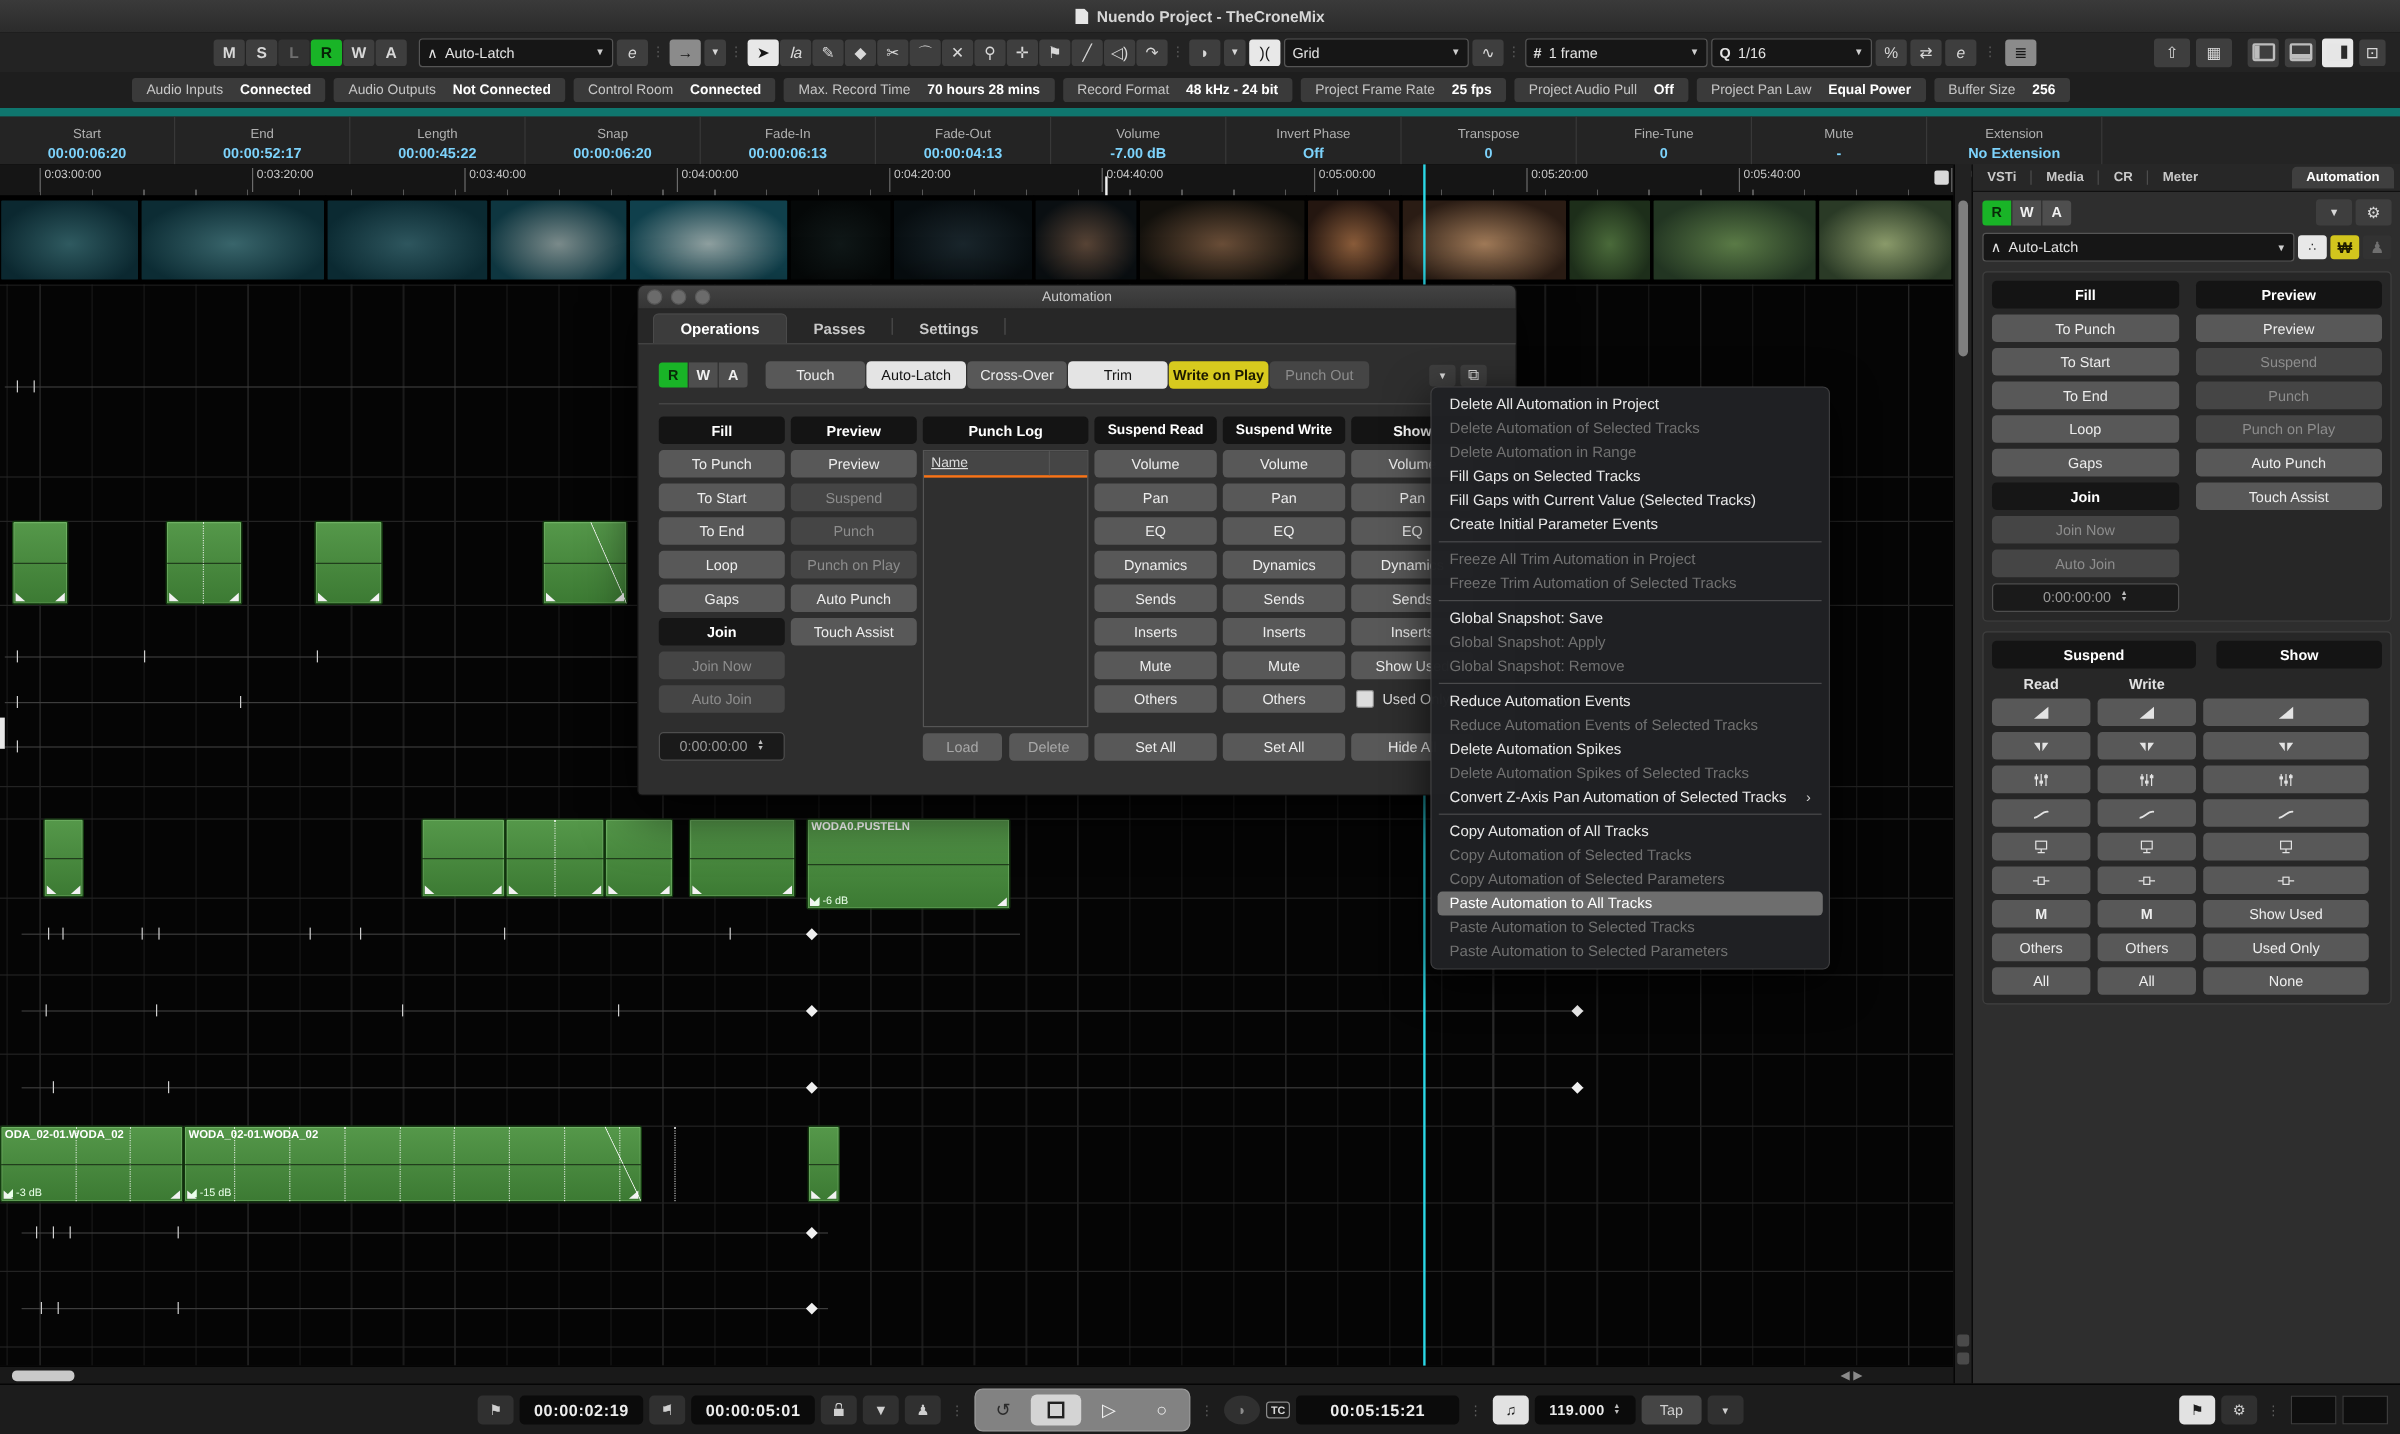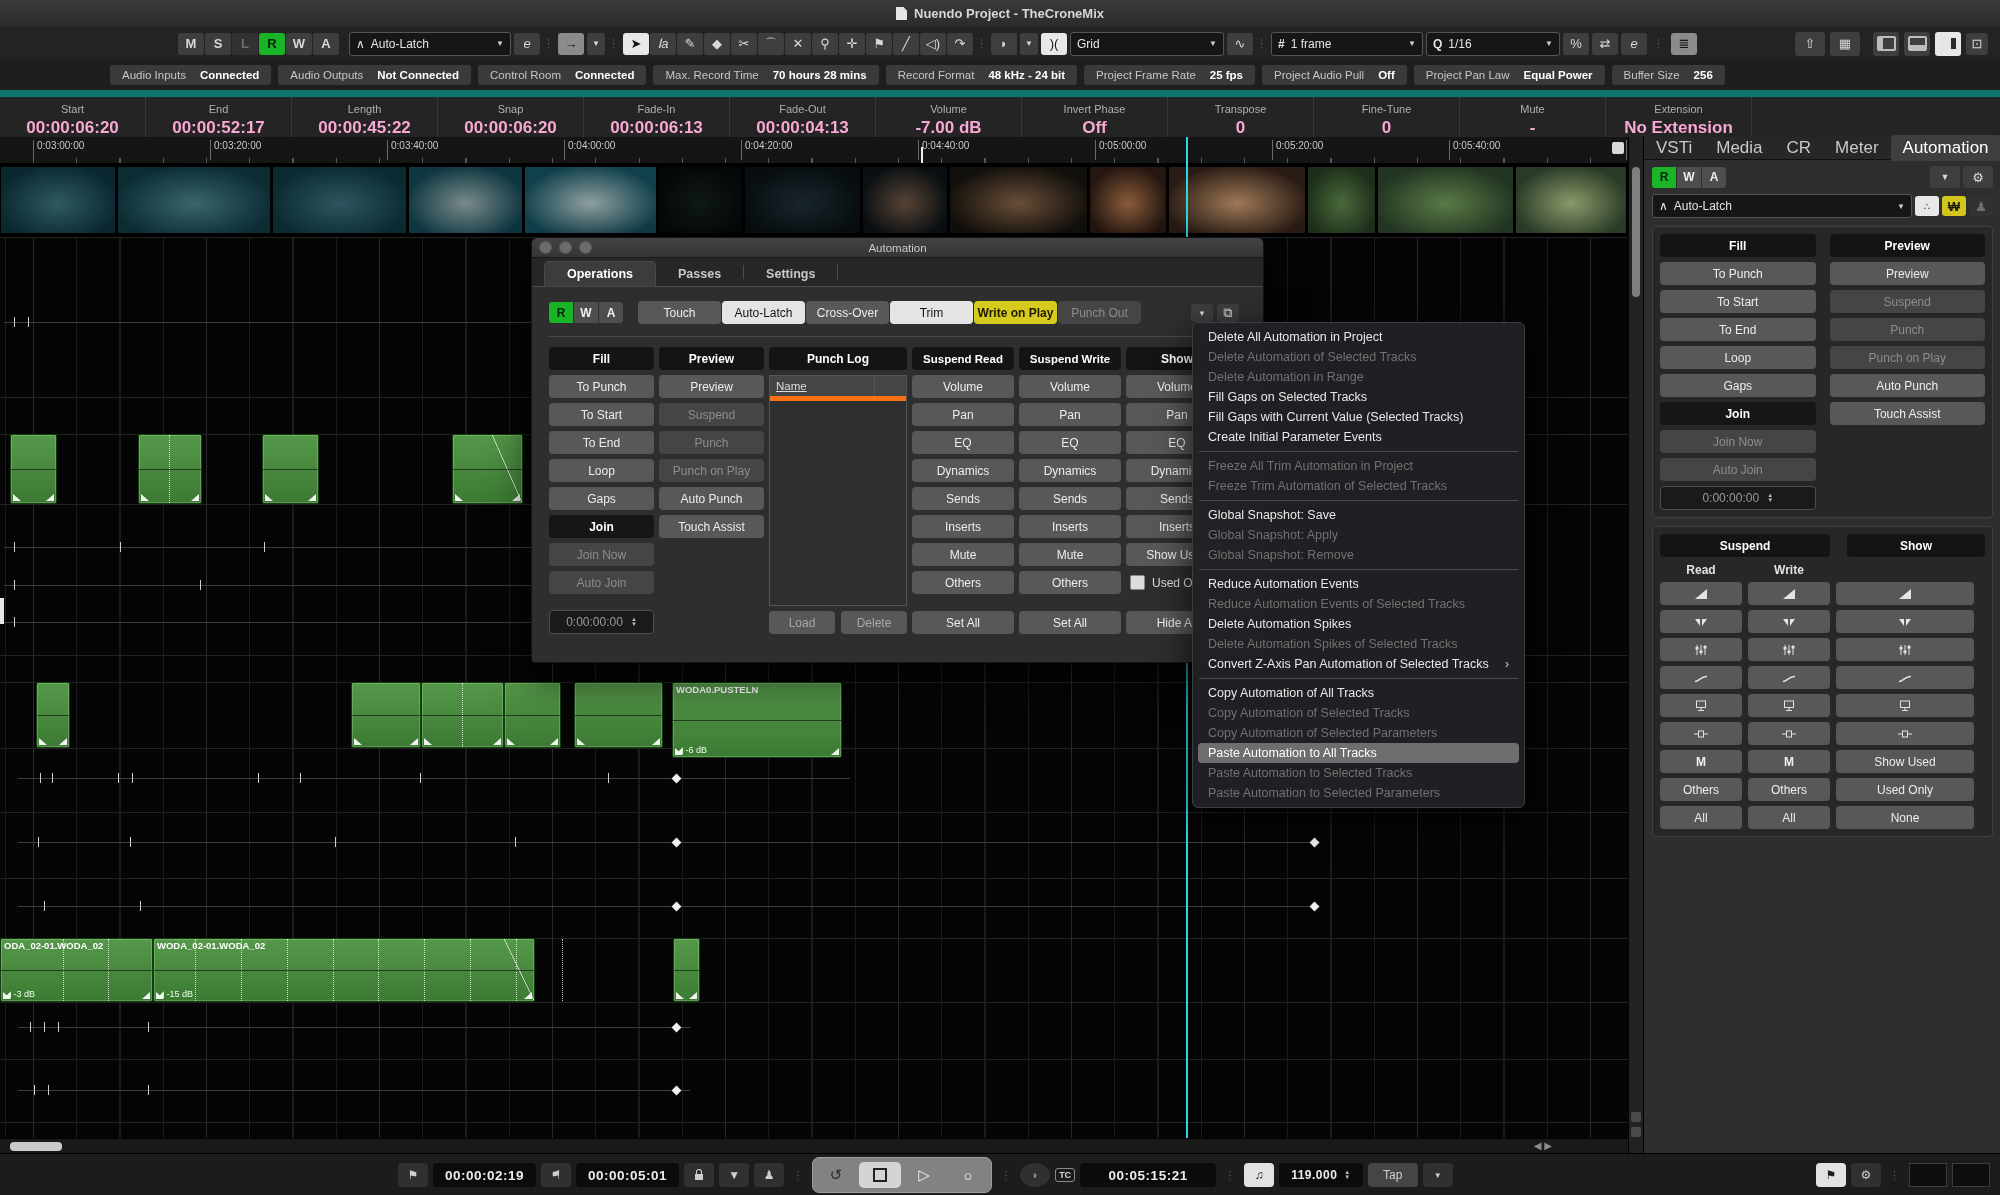--- a/index.html
+++ b/index.html
@@ -34,21 +34,21 @@
               padding-left:110px;gap:7px;}
   .pill{height:20px;background:#3a3a3a;border-radius:3px;display:flex;align-items:center;padding:0 12px;gap:14px;}
   .pill .pl{color:#c6c6c6;font-size:11.5px;}
   .pill .pv{color:#fff;font-weight:bold;font-size:11.5px;}
   
   #infoline{position:absolute;left:0;top:90px;width:2000px;height:47px;background:#242424;border-top:7px solid #0f766e;
             border-bottom:1px solid #000;display:flex;}
   .ifield{min-width:145px;flex:0 0 auto;border-right:1px solid #383838;display:flex;flex-direction:column;
           align-items:center;justify-content:center;gap:3px;}
   .ifield .fl{color:#b0b0b0;font-size:11px;}
-  .ifield .fv{color:#f9a8d4;font-weight:bold;font-size:17px;}
+  .ifield .fv{color:#7dd3fc;font-weight:bold;font-size:12px;}
   
   #left-zone{position:absolute;left:0;top:137px;width:1628px;height:1016px;background:#060606;}
   #ruler{position:absolute;left:0;top:0;width:1628px;height:26px;background:#151515;border-bottom:1px solid #000;}
   #ruler-ticks{position:absolute;left:33px;top:3px;display:flex;}
   .rtick{width:173px;font-size:10px;color:#c9c9c9;border-left:1px solid #6a6a6a;padding-left:3px;height:20px;}
   #ruler-sub{position:absolute;left:33px;bottom:0;width:1560px;height:5px;
              background:repeating-linear-gradient(90deg,#585858 0 1px,transparent 1px 43.25px);}
   #ruler-endbox{position:absolute;right:4px;top:5px;width:12px;height:12px;background:#d9d9d9;border-radius:2px;}
   #ruler-cursor{position:absolute;left:921px;top:10px;width:2px;height:16px;background:#f0f0f0;}
   #film-strip{position:absolute;left:0;top:26px;width:1628px;height:74px;background:#000;display:flex;}
@@ -113,39 +113,39 @@
   #dlg-mode-extra{position:absolute;right:24px;top:66px;display:flex;gap:4px;z-index:2;}
   #dlg-sep{margin:12px 17px 0 17px;border-top:1px solid #4a4a4a;}
   #dlg-cols{display:flex;gap:5px;padding:10px 0 0 17px;height:287px;}
   .dcol{display:flex;flex-direction:column;gap:5px;}
   .dcol .btn,.dcol .hdr{width:100%;}
   .w105{width:105px;} .w138{width:138px;} .w102{width:102px;}
   .timebox{margin-top:auto;height:22px;background:#1a1a1a;border:1px solid #4e4e4e;border-radius:4px;color:#9a9a9a;
            display:flex;align-items:center;justify-content:center;gap:8px;font-size:12px;}
   .stepper{display:flex;flex-direction:column;font-size:6px;line-height:5px;color:#bdbdbd;}
   .loglist{flex:1;border:1px solid #555;background:#2f2f2f;display:flex;flex-direction:column;}
-  .loghead{height:20px;display:flex;background:#454545;border-bottom:5px solid #f97316;text-decoration:underline;}
+  .loghead{height:20px;display:flex;background:#454545;border-bottom:2px solid #f97316;text-decoration:underline;}
   .loghead .c1{width:98px;border-right:1px solid #555;display:flex;align-items:center;padding-left:6px;color:#ddd;font-size:11.5px;}
   .logrow2{display:flex;gap:6px;}
   .logrow2 .btn{flex:1;color:#a8a8a8;}
   .chkrow{height:23px;display:flex;align-items:center;gap:7px;padding-left:4px;}
   .chk{width:13px;height:13px;background:#ddd;border:1px solid #888;border-radius:2px;}
   
   #menu{position:absolute;left:1192px;top:322px;width:331px;background:rgba(32,33,36,0.98);border:1px solid #3e3e40;
         border-radius:6px;padding:4px 0;box-shadow:0 10px 36px rgba(0,0,0,.7);z-index:40;}
   .mitem{height:20px;line-height:20px;margin:0 5px;padding:0 10px;border-radius:4px;color:#e8e8e8;font-size:12.5px;
          display:flex;justify-content:space-between;white-space:nowrap;overflow:hidden;align-items:center;}
   .mitem.disabled{color:#717171;}
   .mitem.highlighted{background:#6e6e6e;color:#fff;}
   .mitem.sep{height:1px;margin:4px 6px;padding:0;background:#4a4a4c;border-radius:0;}
   .mitem .arr{color:#cfcfcf;font-size:12px;}
   
   #rpanel{position:absolute;left:1643px;top:137px;width:357px;height:1016px;background:#2e2e2e;border-left:1px solid #000;}
   #rtabs{height:22px;display:flex;align-items:center;background:#272727;border-bottom:1px solid #101010;}
-  .rtab{padding:3px 12px;color:#c9c9c9;font-size:17px;font-weight:normal;display:flex;align-items:center;}
+  .rtab{padding:3px 12px;color:#c9c9c9;font-size:11px;font-weight:bold;display:flex;align-items:center;}
   .rtab.active{background:#3f3f3f;border-radius:4px 4px 0 0;color:#fff;}
   .rtab-sep{width:1px;height:12px;background:#4c4c4c;}
   #rtools{display:flex;align-items:center;padding:6px 8px 0 8px;}
   #rcombo-row{display:flex;align-items:center;gap:3px;padding:6px 8px 0 8px;}
   .box-sec{margin:8px 8px 0 8px;border:1px solid #404040;border-radius:4px;background:#272727;padding:7px;box-sizing:border-box;}
   .twocol{display:flex;gap:14px;}
   .col160{width:160px;display:flex;flex-direction:column;gap:5px;}
   .col160 .btn,.col160 .hdr{width:100%;}
   #sus-grid{display:grid;grid-template-columns:82px 82px 138px;column-gap:6px;row-gap:5px;margin-top:4px;}
   #sus-grid .btn{width:100%;}

